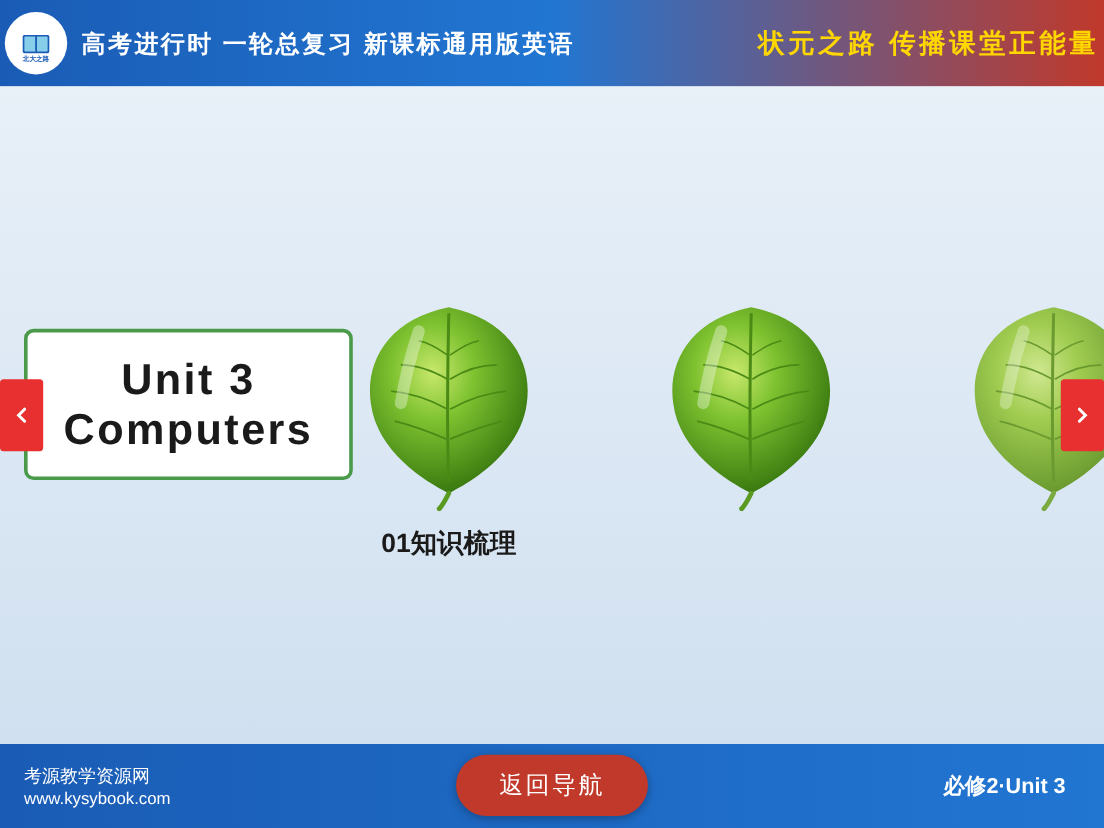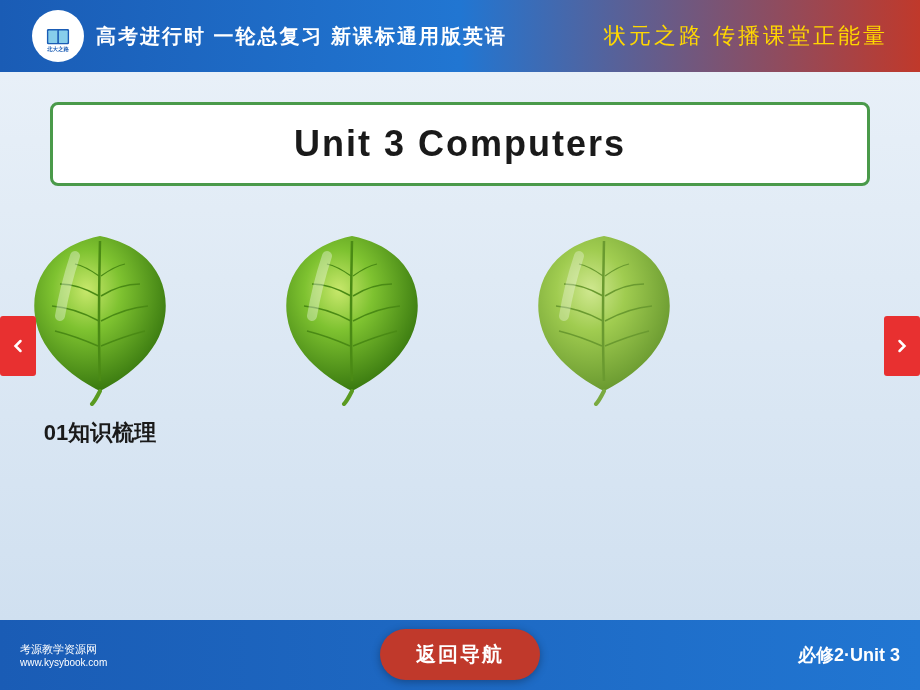--- a/index.html
+++ b/index.html
@@ -13,21 +13,21 @@
     }
 
     
     .header {
       width: 100%;
       height: 72px;
       background: linear-gradient(to right, #1a5cb5, #2176d2, #c0392b);
       display: flex;
       align-items: center;
       justify-content: space-between;
-      padding: 0 32px;
+      padding: 0 4px;
       position: relative;
     }
 
     .header-left {
       display: flex;
       align-items: center;
       gap: 12px;
     }
 
     .logo {
@@ -53,32 +53,31 @@
     .header-subtitle {
       color: white;
       font-size: 20px;
       font-weight: bold;
       letter-spacing: 2px;
     }
 
     .header-right {
       color: #FFD700;
       font-size: 22px;
-      font-weight: normal;
+      font-weight: bold;
       letter-spacing: 3px;
     }
 
     
     .main-content {
       width: 100%;
       height: 548px;
       background: linear-gradient(to bottom, #e8f0f8, #d0e0f0);
       position: relative;
       display: flex;
-      flex-direction: column;
       align-items: center;
       padding: 30px 20px 8px;
     }
 
     
     .nav-arrow {
       position: absolute;
       top: 50%;
       transform: translateY(-50%);
       width: 36px;
@@ -155,49 +154,49 @@
       position: relative;
     }
 
     .footer-left {
       flex: 1;
       padding-left: 20px;
     }
 
     .footer-left-line1 {
       color: white;
-      font-size: 11px;
+      font-size: 15px;
     }
 
     .footer-left-line2 {
       color: white;
-      font-size: 10px;
+      font-size: 14px;
     }
 
     .footer-center-btn {
       position: absolute;
       left: 50%;
       transform: translateX(-50%);
       bottom: 10px;
       background: #c0392b;
       color: white;
       font-size: 20px;
-      font-weight: bold;
+      font-weight: normal;
       padding: 12px 36px;
       border-radius: 50px;
       cursor: pointer;
       border: none;
       letter-spacing: 2px;
       box-shadow: 0 2px 8px rgba(0,0,0,0.3);
     }
 
     .footer-right {
       flex: 1;
       text-align: right;
-      padding-right: 20px;
+      padding-right: 32px;
       color: white;
       font-size: 18px;
       font-weight: bold;
     }
 
     .footer-page {
       color: white;
       font-size: 20px;
       font-weight: bold;
       padding: 0 30px;

